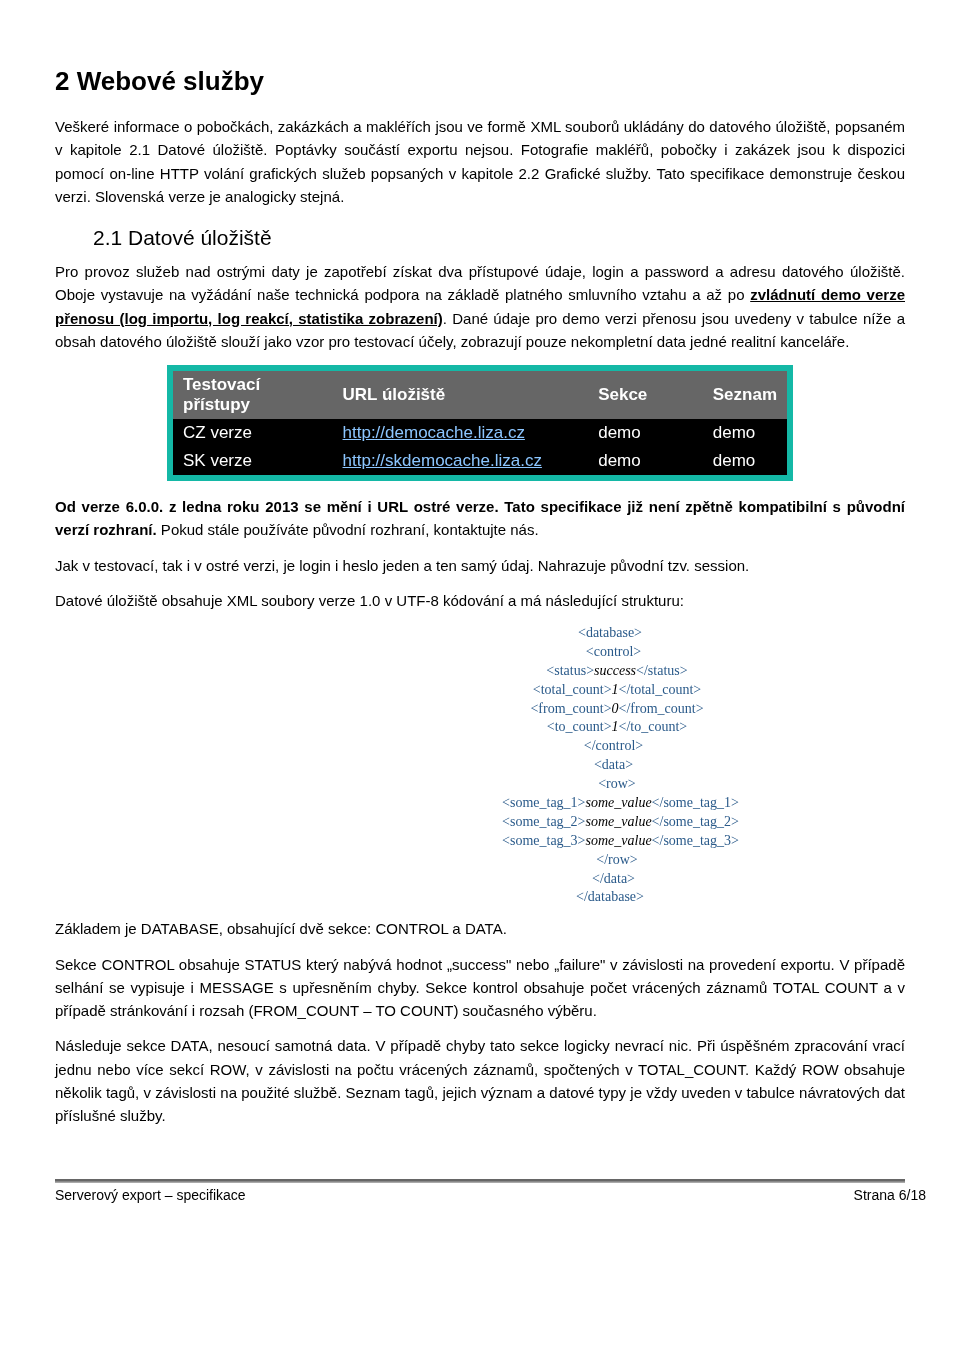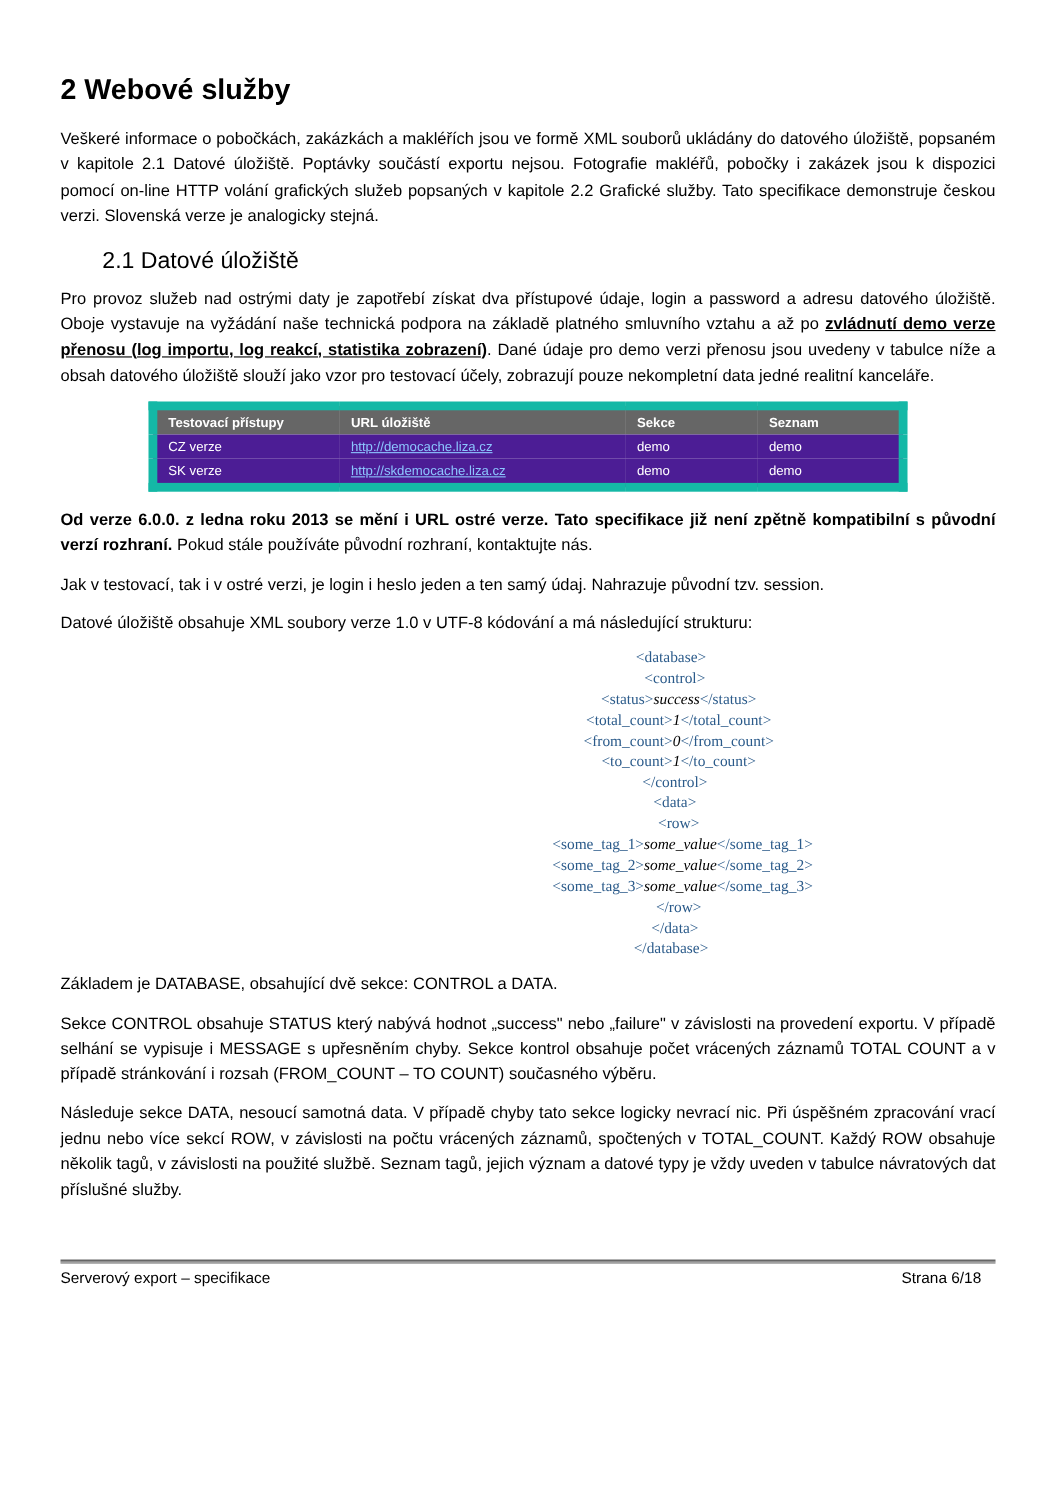--- a/index.html
+++ b/index.html
@@ -30,33 +30,33 @@
     font-size: 15px;
     line-height: 1.55;
     margin: 0 0 12px 0;
     text-align: justify;
   }
   .bold { font-weight: bold; }
   .underline { text-decoration: underline; }
   table.data {
     border-collapse: collapse;
     margin: 8px auto 14px auto;
-    font-size: 12px;
-    border: 8px solid #14b8a6;
-    width: 690px;
+    font-size: 17px;
+    border: 6px solid #14b8a6;
+    width: 626px;
   }
   table.data th {
     background: #666;
     color: #fff;
     text-align: left;
     padding: 4px 10px;
     font-weight: bold;
   }
   table.data td {
-    background: #4c1d95;
+    background: #000000;
     color: #fff;
     padding: 4px 10px;
   }
   table.data td.link {
     color: #8cc6ff;
     text-decoration: underline;
   }
   .code-block {
     font-family: Liberation Serif, serif;
     font-size: 14px;
@@ -74,21 +74,21 @@
     margin: 0 55px;
     height: 6px;
     position: relative;
   }
   .footer-lines .l1 { border-top: 2px solid #666; height: 2px; }
   .footer-lines .l2 { border-top: 1px solid #888; height: 1px; }
   .footer-lines .l3 { border-top: 1px solid #aaa; height: 1px; }
   .footer-row {
     display: flex;
     justify-content: space-between;
-    padding: 2px 68px 10px 55px;
+    padding: 2px 34px 10px 55px;
     font-size: 14px;
     gap: 24px;
   }
 </style>
 </head>
 <body>
 
 <div class="page">
 
   <h1>2  Webové služby</h1>

